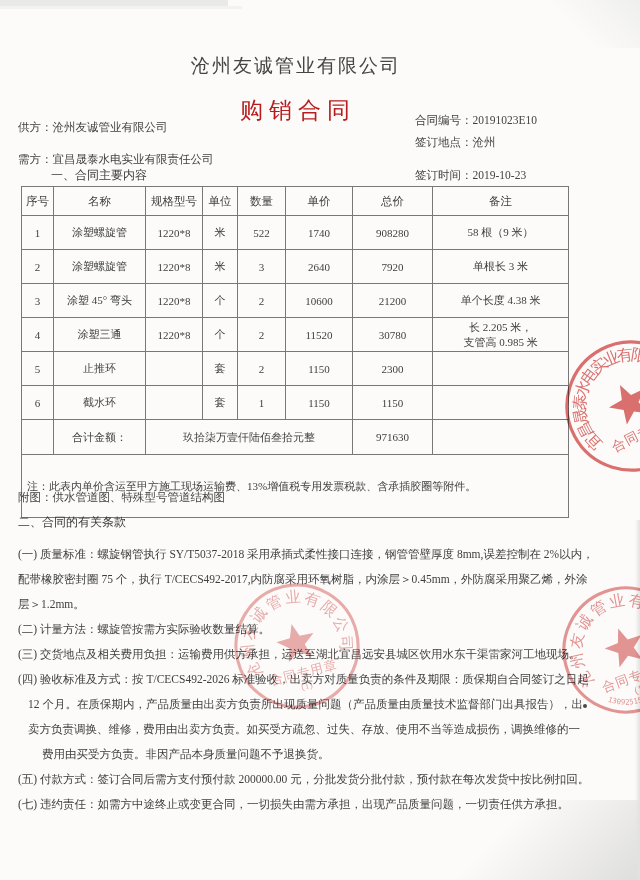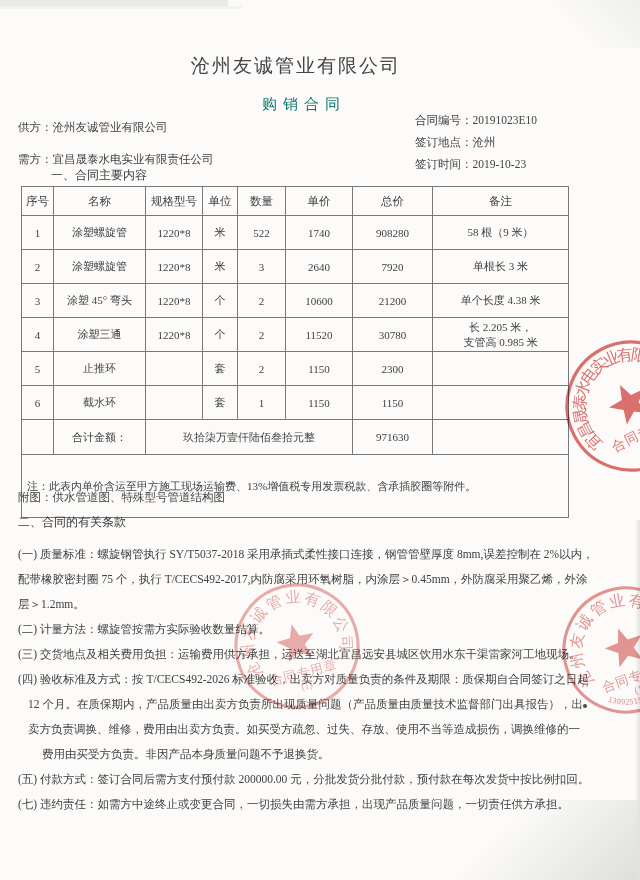--- a/index.html
+++ b/index.html
@@ -14,28 +14,28 @@
   .art{position:absolute;pointer-events:none;}
   .art-top-strip{left:0;top:0;width:228px;height:6px;background:#e9e9e7;}
   .art-top-strip2{left:0;top:6px;width:242px;height:3px;background:#f2f2f0;}
   .art-top-right{right:0;top:0;width:90px;height:48px;background:linear-gradient(225deg,#efefed, rgba(252,251,250,0) 70%);}
   .art-bottom-right{right:0;bottom:0;width:210px;height:80px;background:linear-gradient(315deg,#dededc, rgba(252,251,250,0) 65%);}
   .art-right-edge{right:0;top:520px;width:5px;height:360px;background:linear-gradient(90deg, rgba(252,251,250,0), #e2e2e0);}
   .art-speck{left:583px;top:704px;width:4px;height:4px;border-radius:50%;background:#4a4a4a;}
 
   .header{position:absolute;left:0;top:0;width:592px;text-align:center;}
   .company-title{position:absolute;left:0;top:53px;width:100%;font-size:19px;letter-spacing:2px;color:#454545;}
-  .doc-title{position:absolute;left:8px;top:95px;width:100%;font-size:15px;letter-spacing:6px;color:#0f766e;}
+  .doc-title{position:absolute;left:2px;top:95px;width:100%;font-size:23px;letter-spacing:6px;color:#b91c1c;}
 
   .meta{position:absolute;font-size:11.5px;color:#424242;white-space:nowrap;}
   .meta-supplier{left:18px;top:120px;}
   .meta-buyer{left:18px;top:152px;}
   .meta-no{left:415px;top:113px;}
   .meta-place{left:415px;top:135px;}
-  .meta-date{left:415px;top:157px;}
+  .meta-date{left:415px;top:168px;}
 
   .sec-heading{position:absolute;font-size:12px;color:#383838;white-space:nowrap;}
   .sec1-heading{left:18px;top:167px;margin-left:33px;}
   .sec2-heading{left:18px;top:514px;}
   .attachment{position:absolute;left:18px;top:490px;font-size:11.5px;color:#424242;white-space:nowrap;}
 
   table.items{
     position:absolute;left:21px;top:186px;
     border-collapse:collapse;table-layout:fixed;width:548px;
     font-size:11px;color:#3f3f3f;border-radius:15px;

